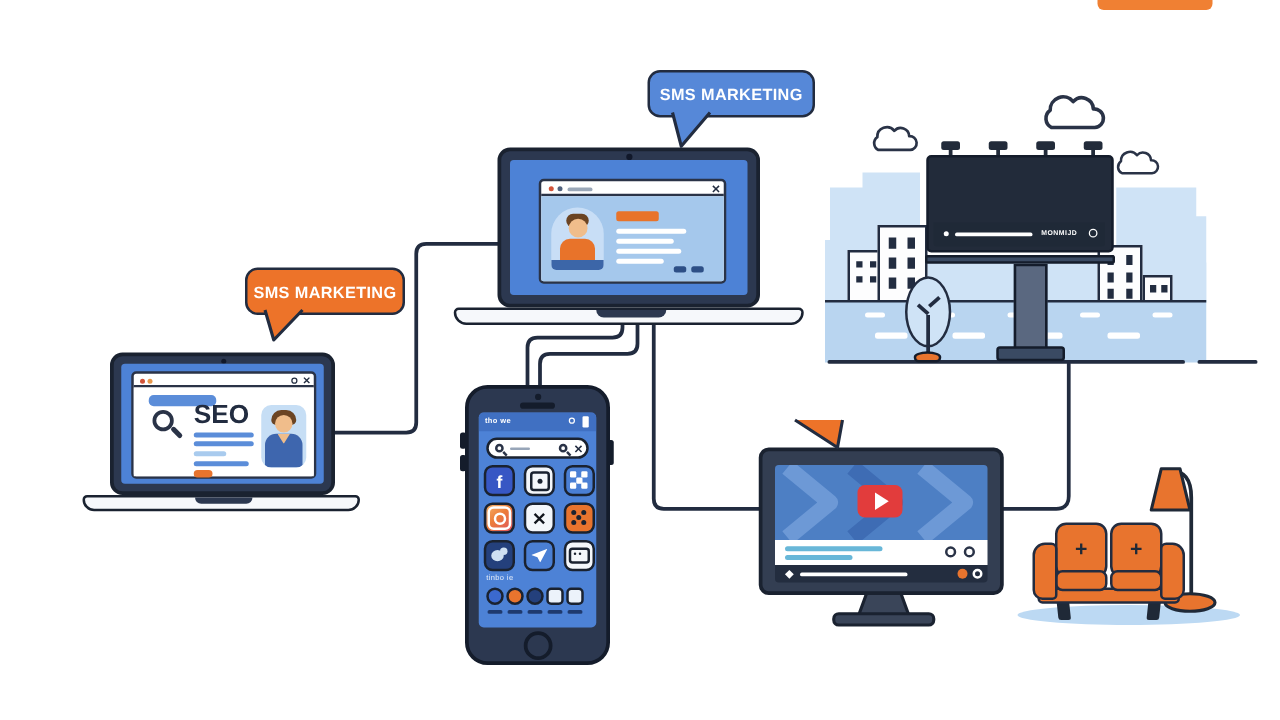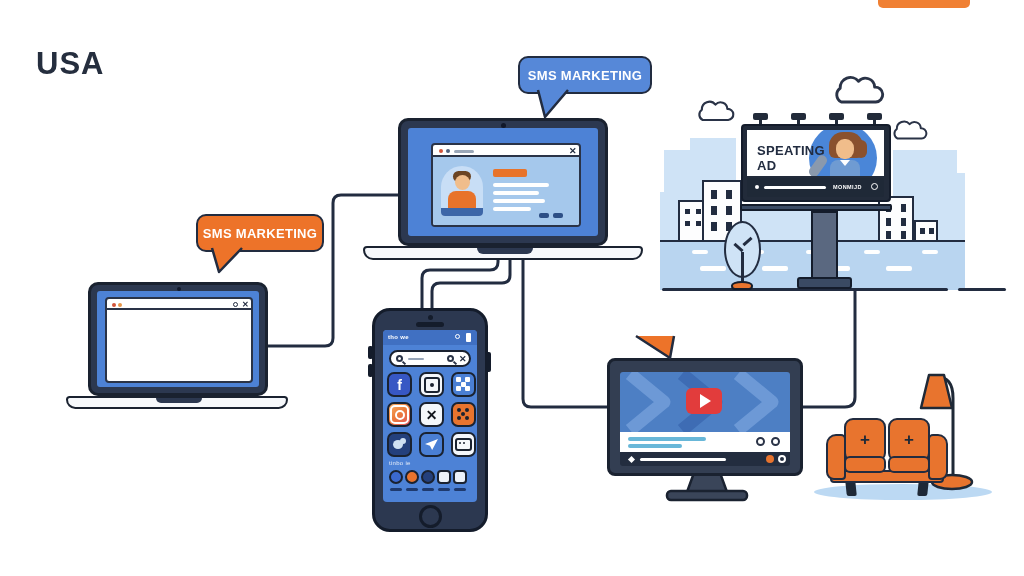--- a/index.html
+++ b/index.html
@@ -31,21 +31,20 @@
        border-radius:7px;display:flex;align-items:center;justify-content:center;}
   .dockc{position:absolute;box-sizing:border-box;width:14px;height:14px;border:2px solid #1a2230;}
   svg{position:absolute;left:0;top:0;pointer-events:none;}
   .z1{z-index:1}.z2{z-index:2}.z3{z-index:3}.z4{z-index:4}.z7{z-index:7}
 </style>
 </head>
 <body>
 
 <div id="canvas">
 
-  <div class="abs title" style="left:36px;top:46px;">USA</div>
   <div class="abs" style="left:878px;top:0;width:92px;height:8px;background:#f08033;border-radius:0 0 5px 5px;"></div>
 
   <svg class="z1" width="1024" height="576">
     <g fill="#fff" stroke="#2a3347" stroke-width="2.5" stroke-linejoin="round">
       <path transform="translate(862,94) scale(1.15)" d="M -18,7 A 7,7 0 0 1 -19,-5 A 9,9 0 0 1 -3,-11 A 8,8 0 0 1 11,-6 A 6,6 0 0 1 12,7 Z"></path>
       <path transform="translate(912,133) scale(0.8)" d="M -18,7 A 7,7 0 0 1 -19,-5 A 9,9 0 0 1 -3,-11 A 8,8 0 0 1 11,-6 A 6,6 0 0 1 12,7 Z"></path>
       <path transform="translate(718,114) scale(0.85)" d="M -18,7 A 7,7 0 0 1 -19,-5 A 9,9 0 0 1 -3,-11 A 8,8 0 0 1 11,-6 A 6,6 0 0 1 12,7 Z"></path>
     </g>
   </svg>
 
@@ -110,31 +109,20 @@
     <div class="abs" style="left:797px;top:119px;width:3px;height:7px;background:#222b3a;"></div>
     <div class="abs" style="left:829px;top:113px;width:15px;height:7px;background:#222b3a;border-radius:2px;"></div>
     <div class="abs" style="left:835px;top:119px;width:3px;height:7px;background:#222b3a;"></div>
     <div class="abs" style="left:867px;top:113px;width:15px;height:7px;background:#222b3a;border-radius:2px;"></div>
     <div class="abs" style="left:873px;top:119px;width:3px;height:7px;background:#222b3a;"></div>
     <div class="abs" style="left:740px;top:204px;width:152px;height:7px;background:#3a4a63;border:2px solid #141c2b;border-radius:2px;"></div>
     <div class="abs" style="left:811px;top:211px;width:27px;height:70px;background:#5a6880;border:2px solid #141c2b;"></div>
     <div class="abs" style="left:797px;top:277px;width:55px;height:12px;background:#3a4a63;border:2px solid #141c2b;border-radius:3px;"></div>
 
     <div class="abs" style="left:741px;top:124px;width:150px;height:78px;background:#222b3a;border:2.5px solid #141c2b;border-radius:4px;">
-      <div class="abs" style="left:4px;top:4px;width:137px;height:46px;background:#fff;overflow:hidden;">
-        <div class="abs r" style="left:62px;top:-6px;width:68px;height:68px;background:#4a86d8;"></div>
-        <div class="abs" style="left:82px;top:2px;width:34px;height:26px;background:#8a512e;border-radius:14px 14px 6px 6px;"></div>
-        <div class="abs" style="left:108px;top:10px;width:12px;height:18px;background:#8a512e;border-radius:6px;"></div>
-        <div class="abs" style="left:89px;top:9px;width:18px;height:20px;background:#f0bd8b;border-radius:45%;"></div>
-        <div class="abs" style="left:83px;top:30px;width:30px;height:18px;background:#6f9bd2;border-radius:8px 8px 0 0;"></div>
-        <div class="abs" style="left:93px;top:30px;width:10px;height:6px;background:#fff;clip-path:polygon(0 0,100% 0,50% 100%);"></div>
-        <div class="abs" style="left:66px;top:24px;width:10px;height:24px;background:#8a99ad;border-radius:5px;transform:rotate(35deg);"></div>
-        <div class="abs bbt" style="left:10px;top:14px;">SPEATING</div>
-        <div class="abs bbt" style="left:10px;top:29px;">AD</div>
-      </div>
       <div class="abs" style="left:4px;top:52px;width:137px;height:19px;background:#1f2937;border-radius:0 0 2px 2px;">
         <div class="abs r" style="left:8px;top:7px;width:4px;height:4px;background:#fff;"></div>
         <div class="abs" style="left:17px;top:8px;width:62px;height:3px;background:#fff;border-radius:2px;"></div>
         <div class="abs" style="left:86px;top:6px;font-size:5.5px;font-weight:bold;color:#fff;letter-spacing:.4px;">MONMIJD</div>
         <div class="abs r" style="left:124px;top:5px;width:7px;height:7px;border:1.5px solid #fff;"></div>
       </div>
     </div>
   </div>
 
   <svg class="z2" width="1024" height="576">
@@ -182,20 +170,37 @@
   <div class="abs screen" style="left:88px;top:282px;width:180px;height:114px;">
     <div class="abs r" style="left:86px;top:2px;width:4px;height:4px;background:#11182a;"></div>
     <div class="abs inner" style="left:6px;top:6px;width:162px;height:96px;">
       <div class="abs browser" style="left:8px;top:6px;width:148px;height:86px;">
         <div class="abs bbar" style="left:0;top:0;width:144px;height:11px;">
           <div class="abs r" style="left:5px;top:3.5px;width:4px;height:4px;background:#d2543a;"></div>
           <div class="abs r" style="left:11px;top:3.5px;width:4px;height:4px;background:#e8974a;"></div>
           <div class="abs r" style="left:126px;top:3px;width:5px;height:5px;border:1.5px solid #222c40;"></div>
           <div class="abs closex" style="left:135px;top:2px;font-size:8px;">✕</div>
         </div>
+        <div class="abs" style="left:0;top:11px;width:144px;height:71px;background:#fff;">
+          <div class="abs ln" style="left:12px;top:6px;width:54px;height:9px;background:#5b8dd9;border-radius:4px;"></div>
+          <div class="abs r" style="left:15px;top:18px;width:17px;height:17px;border:3px solid #2a3347;"></div>
+          <div class="abs" style="left:29px;top:34px;width:11px;height:3.5px;background:#2a3347;border-radius:2px;transform:rotate(45deg);"></div>
+          <div class="abs seo" style="left:48px;top:10px;">SEO</div>
+          <div class="abs ln" style="left:48px;top:36px;width:48px;height:3.5px;background:#5b8dd9;"></div>
+          <div class="abs ln" style="left:48px;top:43px;width:48px;height:3.5px;background:#5b8dd9;"></div>
+          <div class="abs ln" style="left:48px;top:51px;width:26px;height:4px;background:#a9cbee;"></div>
+          <div class="abs ln" style="left:48px;top:59px;width:44px;height:3.5px;background:#5b8dd9;"></div>
+          <div class="abs ln" style="left:48px;top:66px;width:15px;height:6px;background:#e8742e;border-radius:3px;"></div>
+          <div class="abs" style="left:102px;top:14px;width:36px;height:50px;background:#c6def5;border-radius:8px;overflow:hidden;">
+            <div class="abs" style="left:8px;top:4px;width:20px;height:12px;background:#6b4423;border-radius:8px 8px 4px 4px;"></div>
+            <div class="abs r" style="left:11px;top:8px;width:14px;height:14px;background:#f0bd8b;"></div>
+            <div class="abs" style="left:3px;top:23px;width:30px;height:27px;background:#3e66ae;border-radius:9px 9px 2px 2px;"></div>
+            <div class="abs" style="left:13px;top:23px;width:10px;height:8px;background:#f0bd8b;clip-path:polygon(0 0,100% 0,50% 100%);"></div>
+          </div>
+        </div>
       </div>
     </div>
   </div>
   <div class="abs lapbase" style="left:66px;top:396px;width:222px;height:13px;">
     <div class="abs notch" style="left:88px;top:0;width:46px;height:5px;"></div>
   </div>
 
   <div class="abs z3" style="left:368px;top:346px;width:5px;height:13px;background:#141c2b;border-radius:2px;"></div>
   <div class="abs z3" style="left:368px;top:364px;width:5px;height:13px;background:#141c2b;border-radius:2px;"></div>
   <div class="abs z3" style="left:486px;top:352px;width:5px;height:20px;background:#141c2b;border-radius:2px;"></div>

